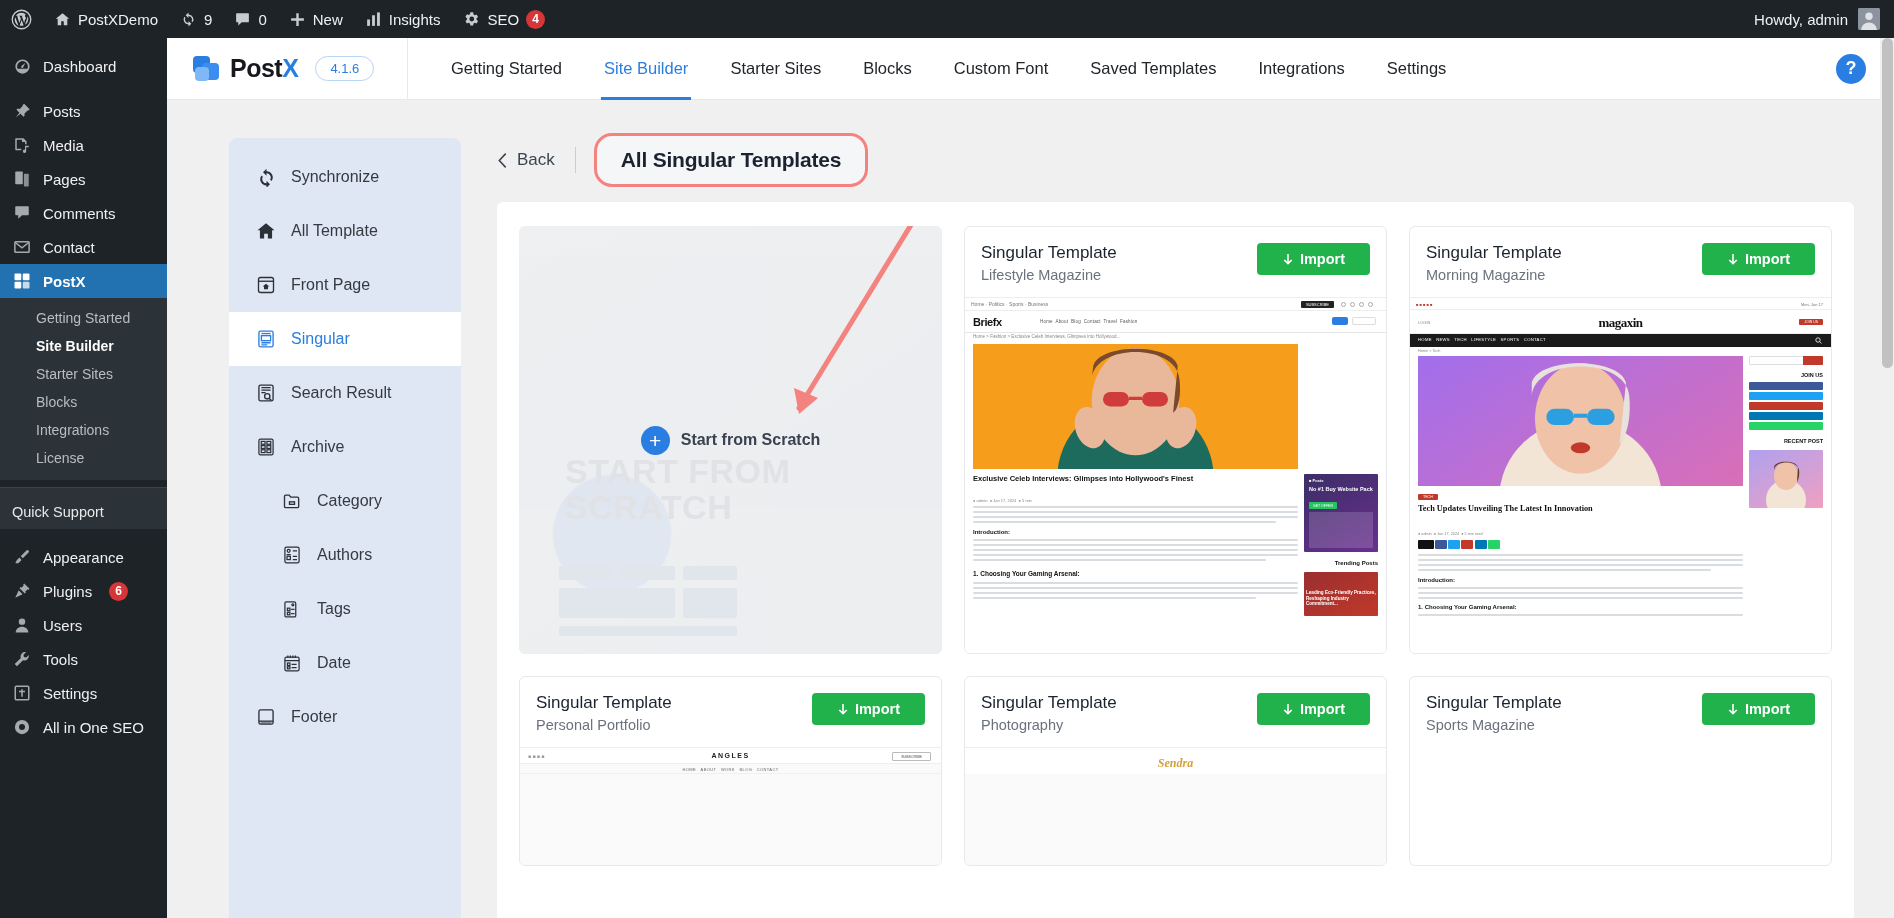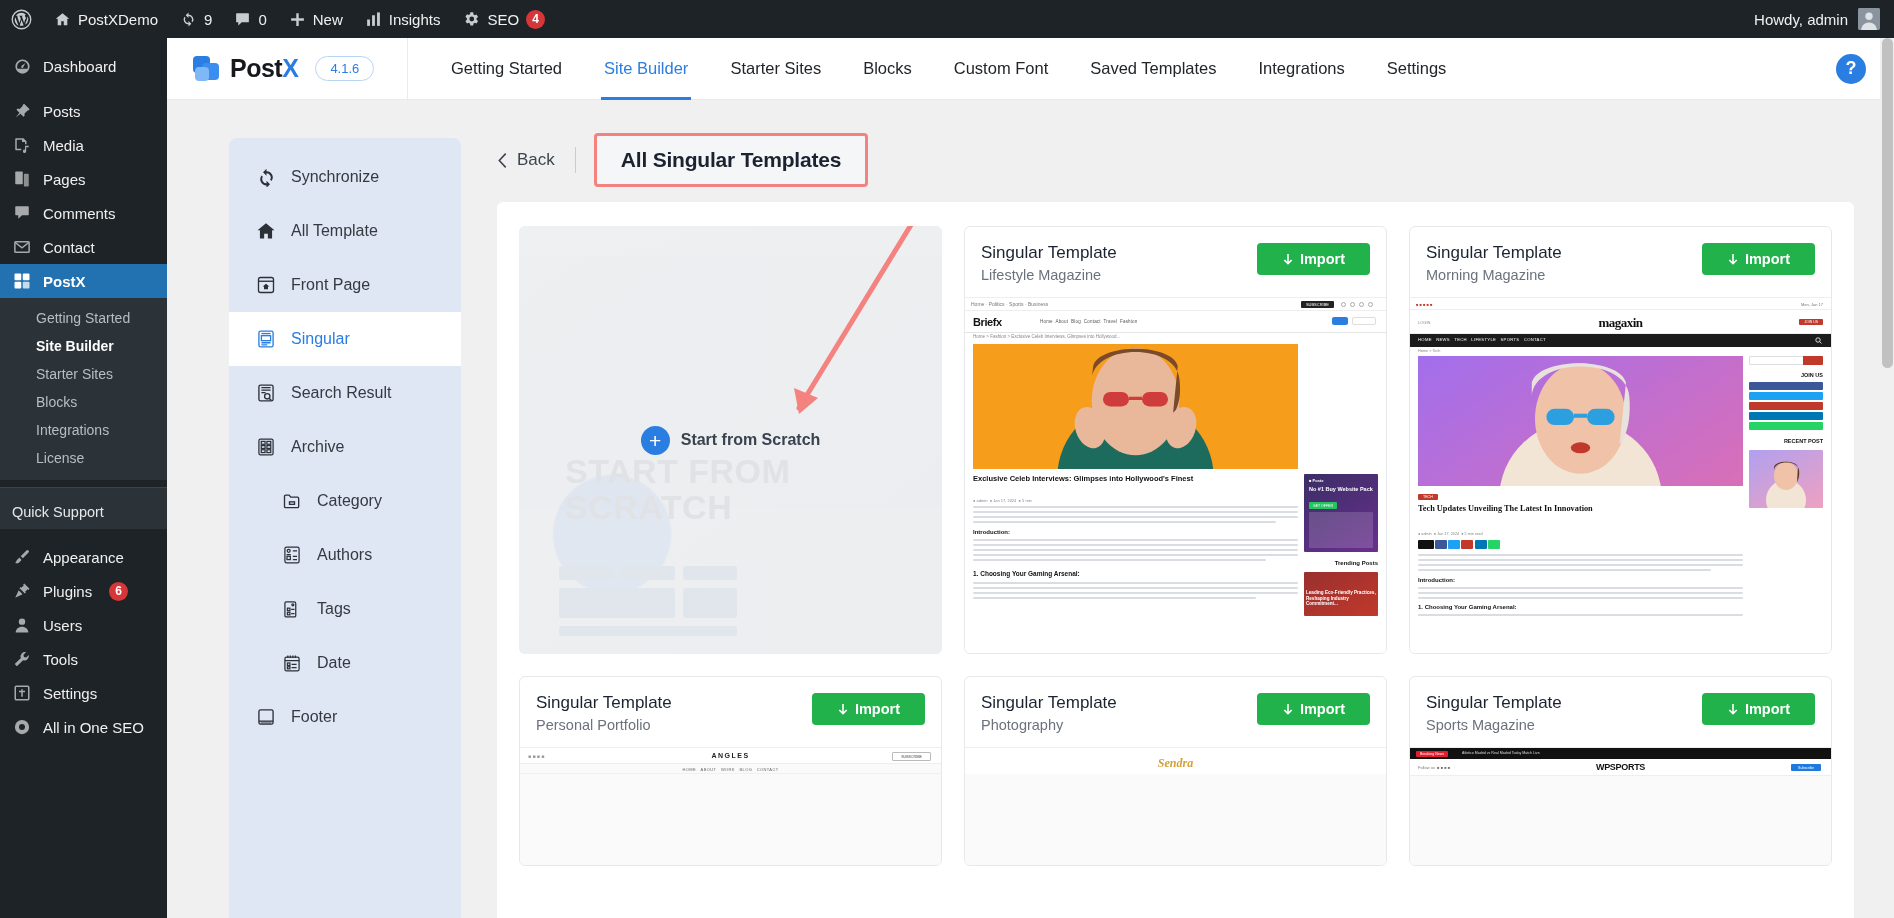--- a/index.html
+++ b/index.html
@@ -110,21 +110,21 @@
 
   
   #tpl-main{ flex:1; padding:32px 40px 0 36px; overflow:hidden; position:relative;}
   #tpl-head{ display:flex; align-items:center; height:56px; margin-bottom:14px;}
   .back-btn{
     display:flex; align-items:center; gap:9px; font-size:17px; color:#3c4450; cursor:pointer;
     padding-right:20px;
   }
   .head-sep{ width:1px; height:26px; background:#c8ccd4; }
   .title-hl{
-    margin-left:18px; border:3px solid #f4827f; border-radius:4px;
+    margin-left:18px; border:3px solid #f4827f; border-radius:18px;
     padding:12px 24px; background:#f5f6f8;
   }
   #page-title{ font-size:21px; font-weight:700; color:#1b2330; letter-spacing:-0.2px; }
 
   
   #grid-panel{
     background:#fff; border-radius:6px; padding:24px 22px 0 22px;
     height:730px; overflow:hidden; position:relative;
   }
   .grid{ display:grid; grid-template-columns:repeat(3,1fr); gap:22px 22px; }
@@ -862,31 +862,20 @@
                 <div class="card-title">Singular Template</div>
                 <div class="card-sub">Sports Magazine</div>
               </div>
               <button class="import-btn">
                 <svg width="12" height="13" viewBox="0 0 12 14" fill="none" stroke="#fff" stroke-width="1.7">
                     <path d="M6 1v10M2 7.5 6 11.5 10 7.5"></path>
                   </svg>
                 <span>Import</span>
               </button>
             </div>
-            <div class="card-preview">
-              <div class="mini">
-                <div style="position:absolute;top:0;left:0;right:0;height:11px;background:#111"></div>
-                <div style="position:absolute;left:6px;top:2.5px;background:#e11d2e;color:#fff;font-size:3.6px;padding:1px 4px;border-radius:1px">Breaking News</div>
-                <div style="position:absolute;left:52px;top:3px;font-size:3.6px;color:#ddd">Atletico Madrid vs Real Madrid Today Match Live</div>
-                <div style="position:absolute;top:11px;left:0;right:0;height:17px;background:#fff;border-bottom:1px solid #eee"></div>
-                <div style="position:absolute;left:8px;top:17px;font-size:4px;color:#777">Follow us&nbsp; ■ ■ ■ ■</div>
-                <div style="position:absolute;left:50%;transform:translateX(-50%);top:14px;font-size:9px;font-weight:800;letter-spacing:-0.3px;color:#111">WPSPORTS</div>
-                <div style="position:absolute;right:10px;top:16px;background:#1f7ae0;color:#fff;font-size:3.6px;padding:1.5px 7px;border-radius:1px">Subscribe</div>
-              </div>
-            </div>
           </div>
 
         </div>
       </div>
     </div>
   </div>
 </div>
 
 <div id="scrollbar">
   <div id="scrollthumb"></div>

